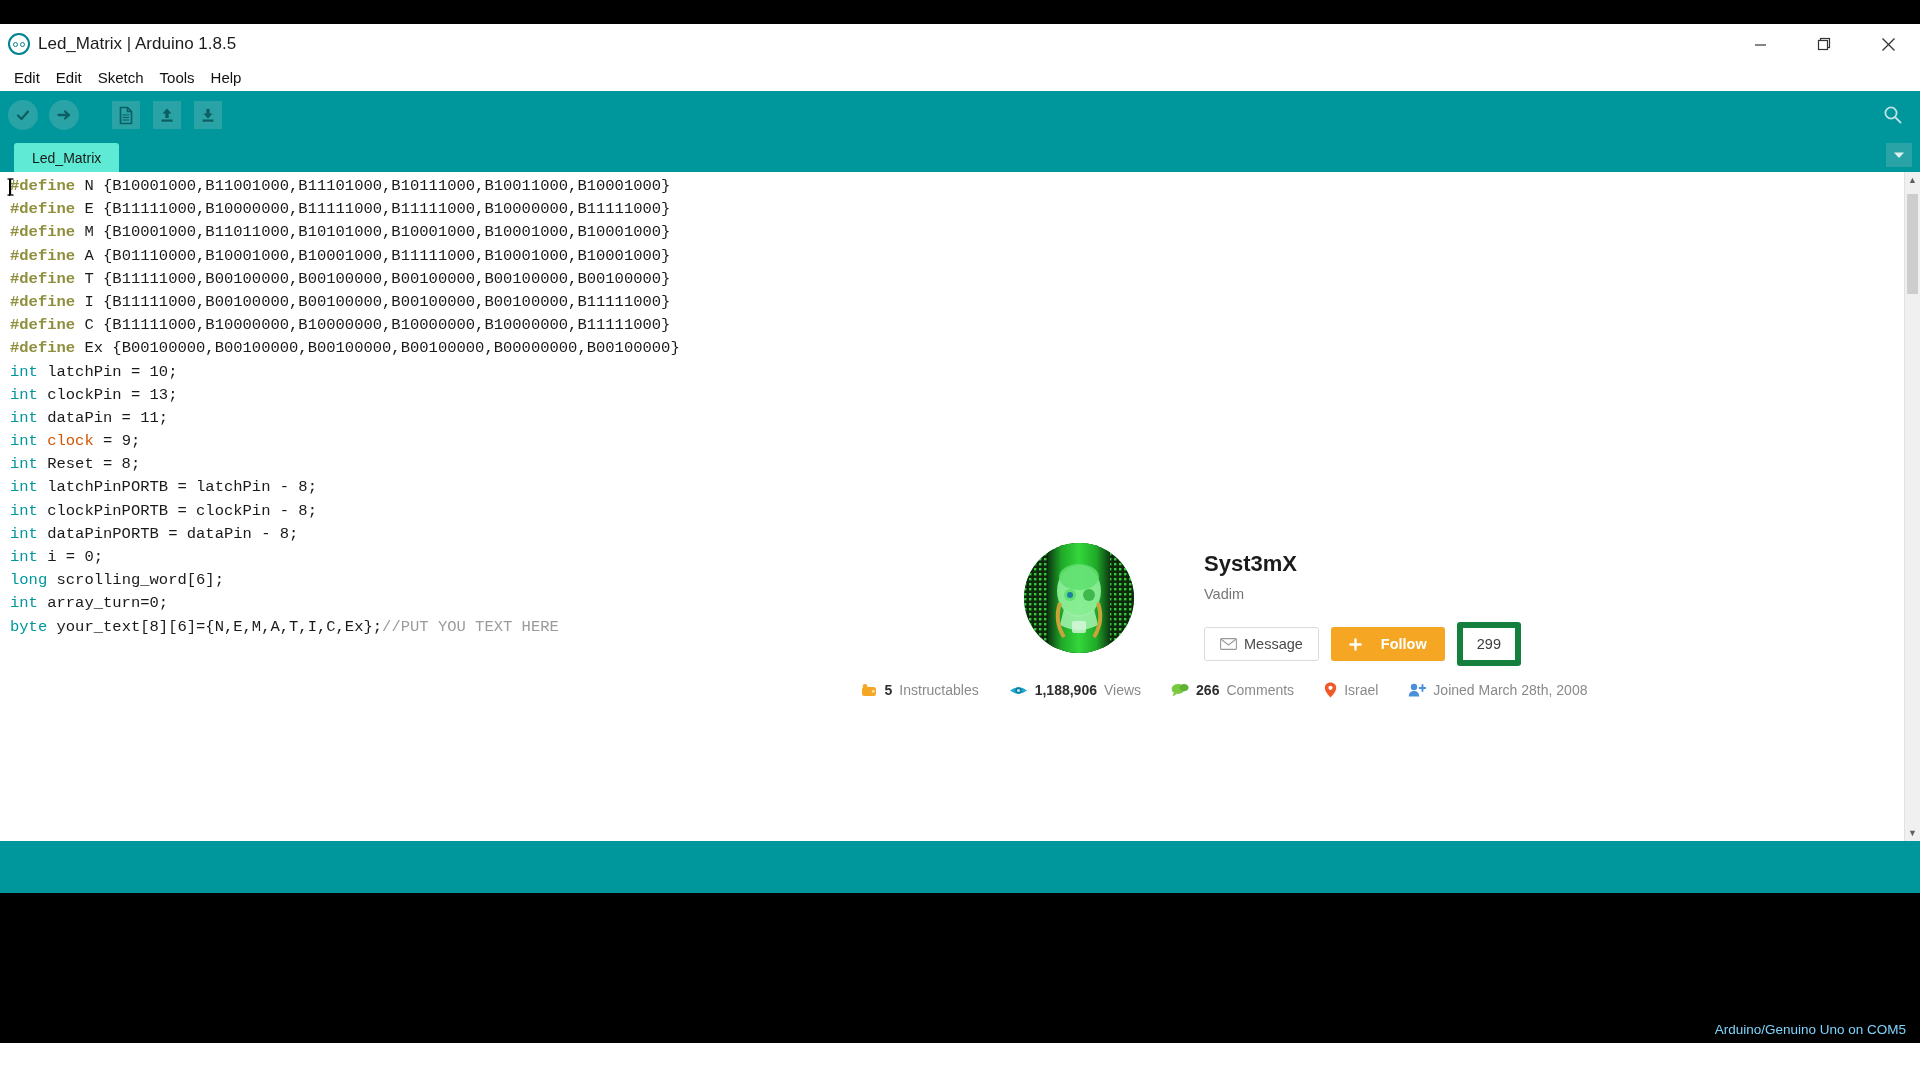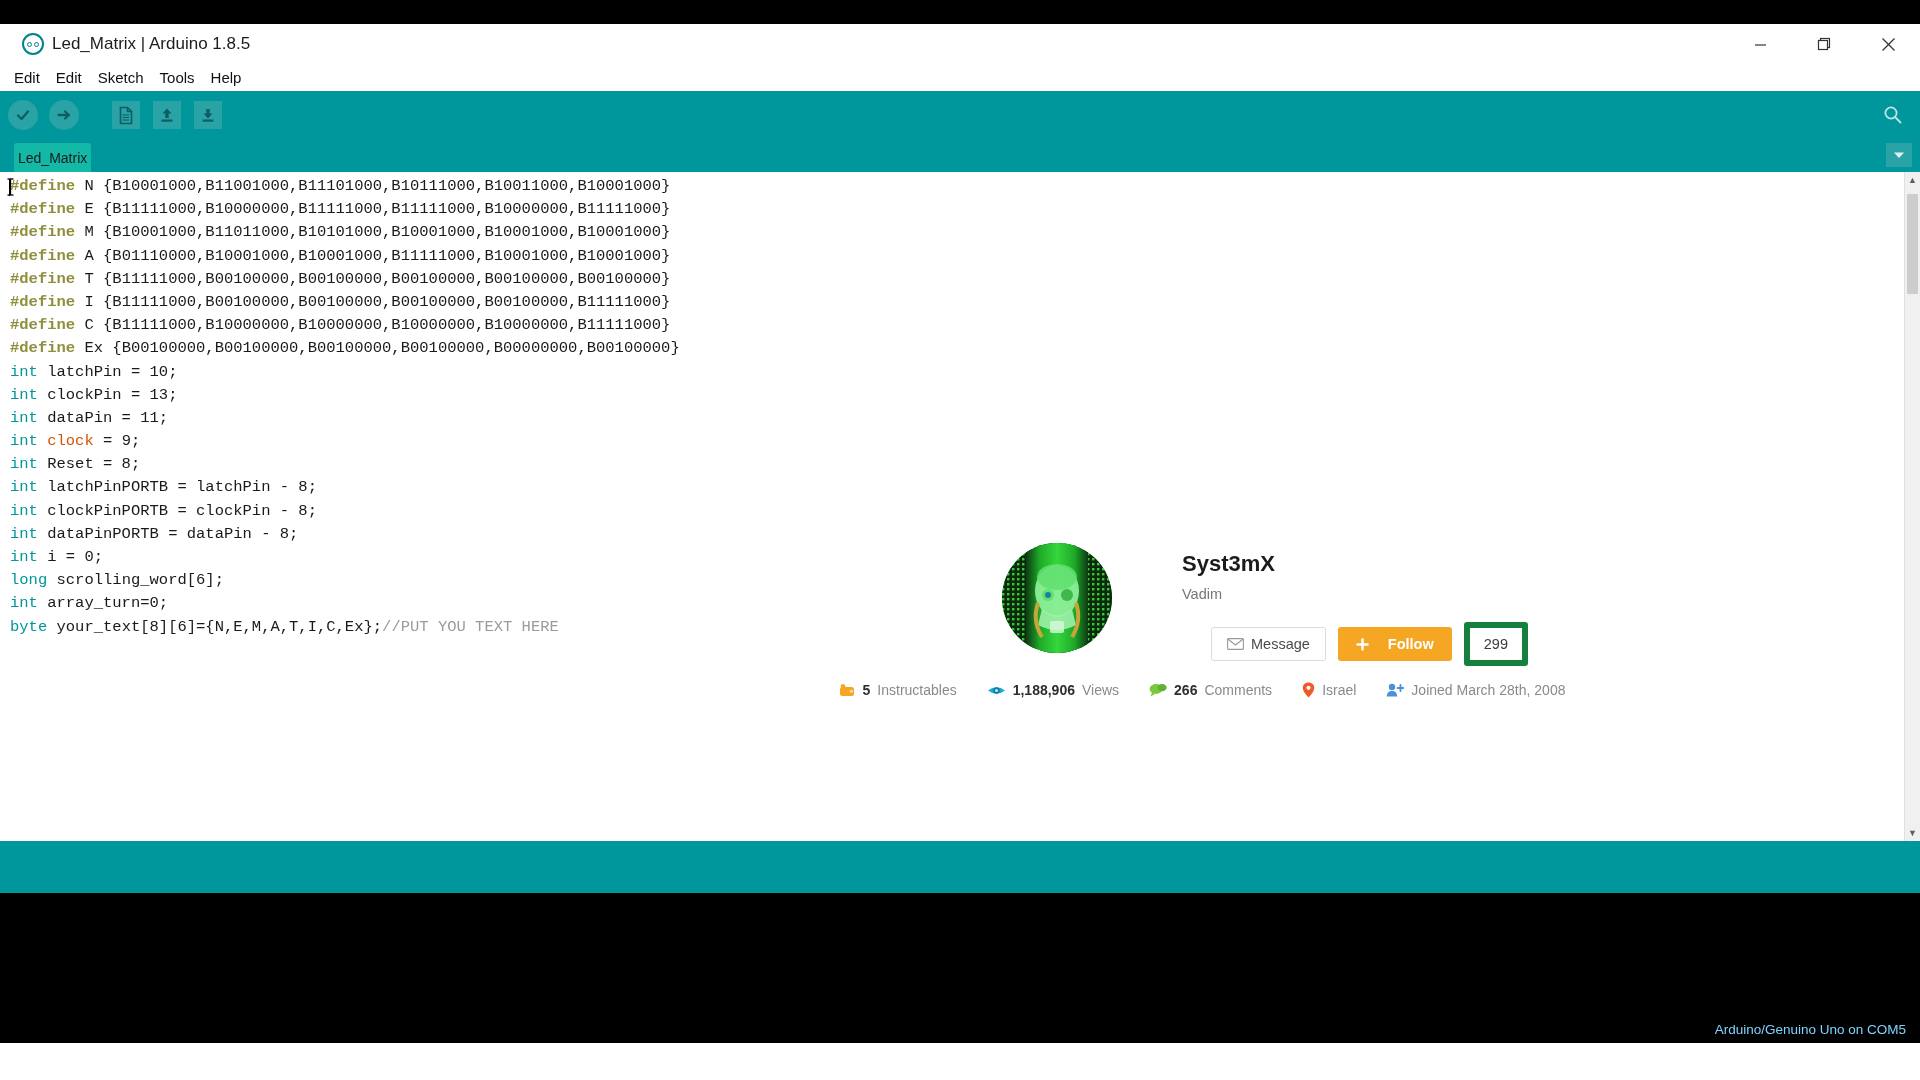--- a/index.html
+++ b/index.html
@@ -29,21 +29,21 @@
     background: #ffffff;
   }
 
   
   .title-bar {
     position: relative;
     height: 40px;
     background: #ffffff;
     display: flex;
     align-items: center;
-    padding-left: 22px;
+    padding-left: 8px;
   }
   .app-logo {
     width: 22px;
     height: 22px;
     border-radius: 50%;
     border: 2.5px solid #00828f;
     box-sizing: border-box;
     display: flex;
     align-items: center;
     justify-content: center;
@@ -150,26 +150,26 @@
   .tab-strip {
     position: relative;
     height: 33px;
     background: #00979c;
     display: flex;
     align-items: flex-end;
     padding-left: 14px;
   }
   .sketch-tab {
     height: 29px;
-    background: #14b8a6;
+    background: #5eead4;
     color: #1a1a1a;
     font-size: 14px;
     display: flex;
     align-items: center;
-    padding: 0 4px;
+    padding: 0 18px;
     border-radius: 3px 3px 0 0;
     cursor: default;
   }
   .tab-menu-btn {
     position: absolute;
     right: 8px;
     top: 4px;
     width: 26px;
     height: 24px;
     background: #2aa3a6;
@@ -259,21 +259,21 @@
     right: 14px;
     bottom: 6px;
     color: #7dd3fc;
     font-size: 13.5px;
     white-space: nowrap;
   }
 
   
   #profile-card {
     position: absolute;
-    left: 832px;
+    left: 854px;
     top: 525px;
     width: 740px;
     height: 210px;
     background: #ffffff;
     overflow: hidden;
   }
   .pc-top {
     display: flex;
     align-items: flex-start;
     padding: 18px 0 0 170px;
@@ -301,21 +301,20 @@
   .pc-realname {
     font-size: 14.5px;
     color: #777777;
     margin-top: 10px;
   }
   .pc-actions {
     display: flex;
     align-items: center;
     gap: 12px;
     margin-top: 20px;
-    margin-left: 29px;
   }
   .btn-message {
     display: flex;
     align-items: center;
     gap: 7px;
     border: 1px solid #dcdcdc;
     background: #fff;
     border-radius: 3px;
     padding: 8px 15px;
     font-size: 14.5px;

